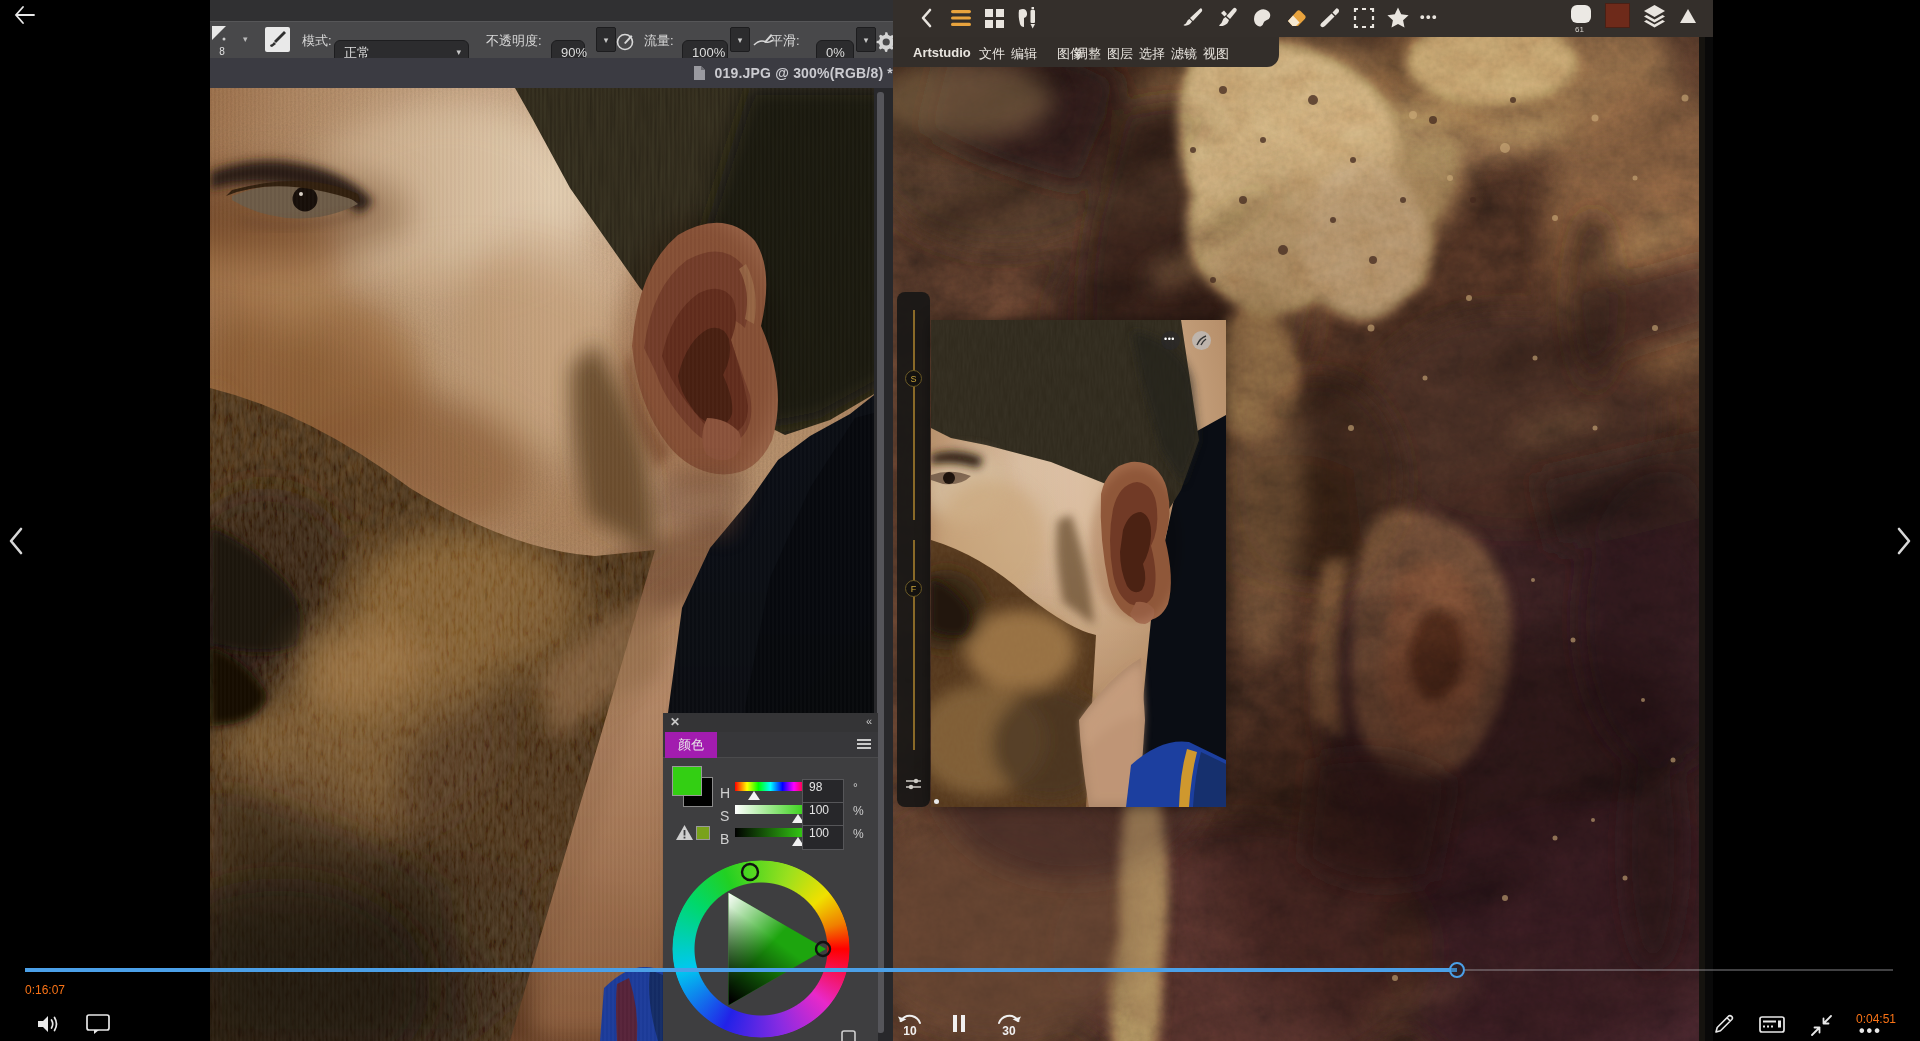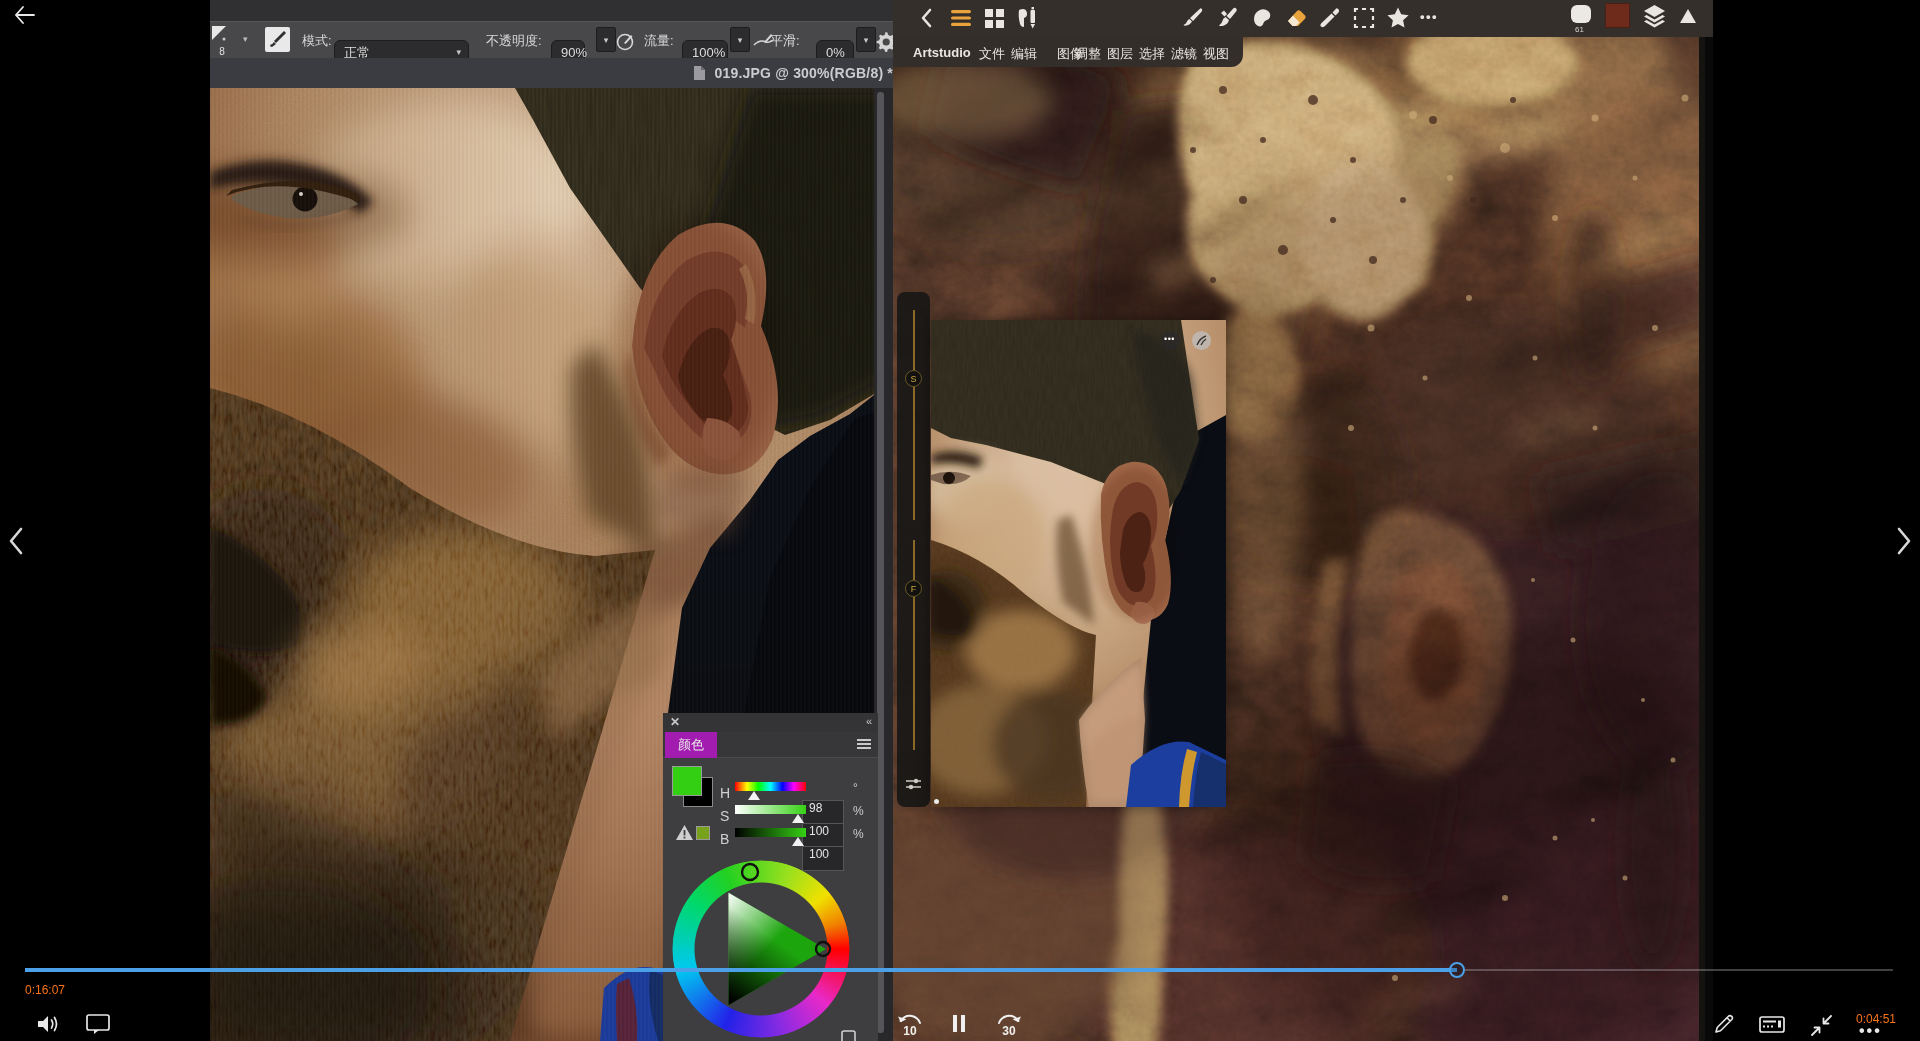--- a/index.html
+++ b/index.html
@@ -27,26 +27,26 @@
   
   #cpanel { left:663px; top:713px; width:215px; height:328px; background:#3e3e40; }
   #cp-head { left:0; top:0; width:215px; height:19px; background:#343436; }
   #cp-tabs { left:0; top:19px; width:215px; height:26px; background:#37373a;
     border-bottom:1px solid #4a4a4c; }
   #cp-tab { left:2px; top:0; width:52px; height:26px; background:#a21caf;
     color:#e8e8e8; font-size:13px; text-align:center; line-height:26px; }
   .cp-lab { position:absolute; color:#d0d0d0; font-size:14px; }
   .cp-valbox { position:absolute; width:42px; height:25px; background:#27272a;
     border:1px solid #565659; color:#e4e4e4; font-size:12px; line-height:14px;
-    padding-left:6px;margin-top:21px; }
+    padding-left:6px; }
   .cp-unit { position:absolute; color:#cccccc; font-size:12px; }
   
   #art { left:893px; top:0; width:820px; height:1041px; background:#241a14; overflow:hidden; }
   #art-toolbar { left:0; top:0; width:820px; height:37px; background:#342f2b; }
-  #art-menu { left:0; top:37px; width:350px; height:30px; background:#332e2a;
+  #art-menu { left:0; top:37px; width:386px; height:30px; background:#332e2a;
     border-radius:0 0 12px 0; }
   .am { position:absolute; top:8px; color:#e9e5df; font-size:13px; }
   .ticon { position:absolute; top:4px; width:28px; height:28px; }
   
   .ovl-t { position:absolute; color:#f97316; font-size:12px; }
 </style>
 </head>
 <body>
 <div id="stage">
 

